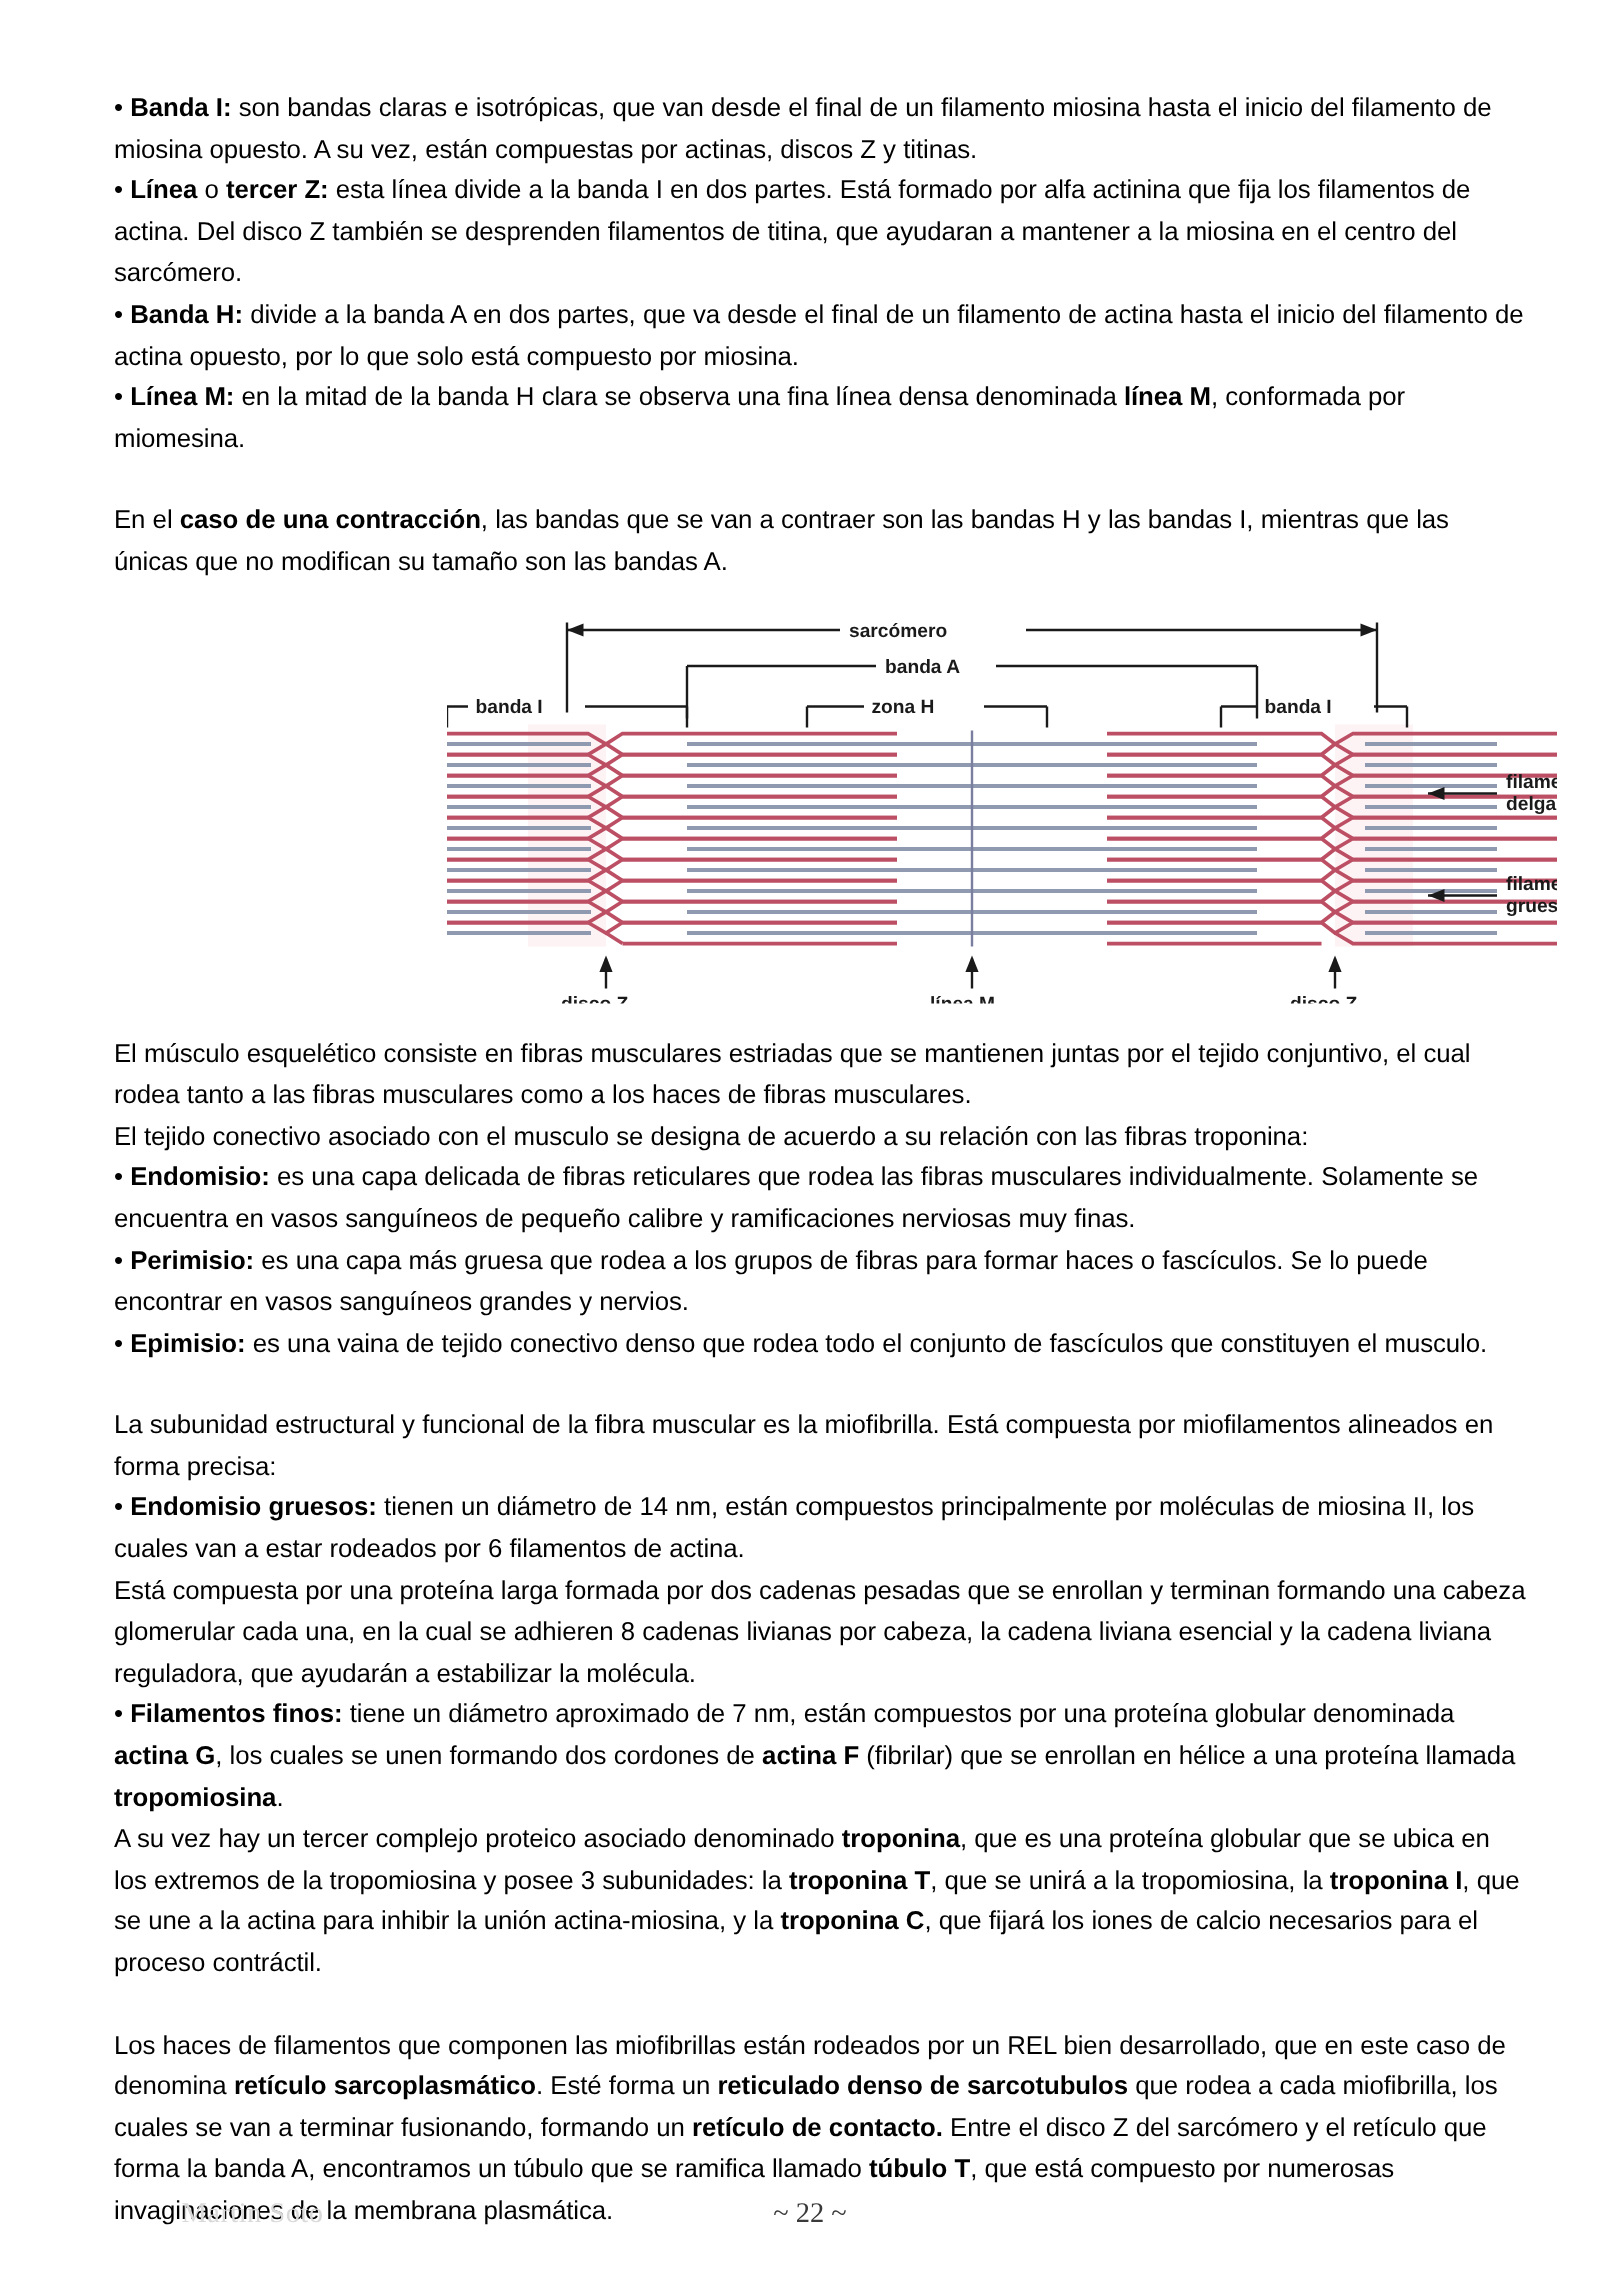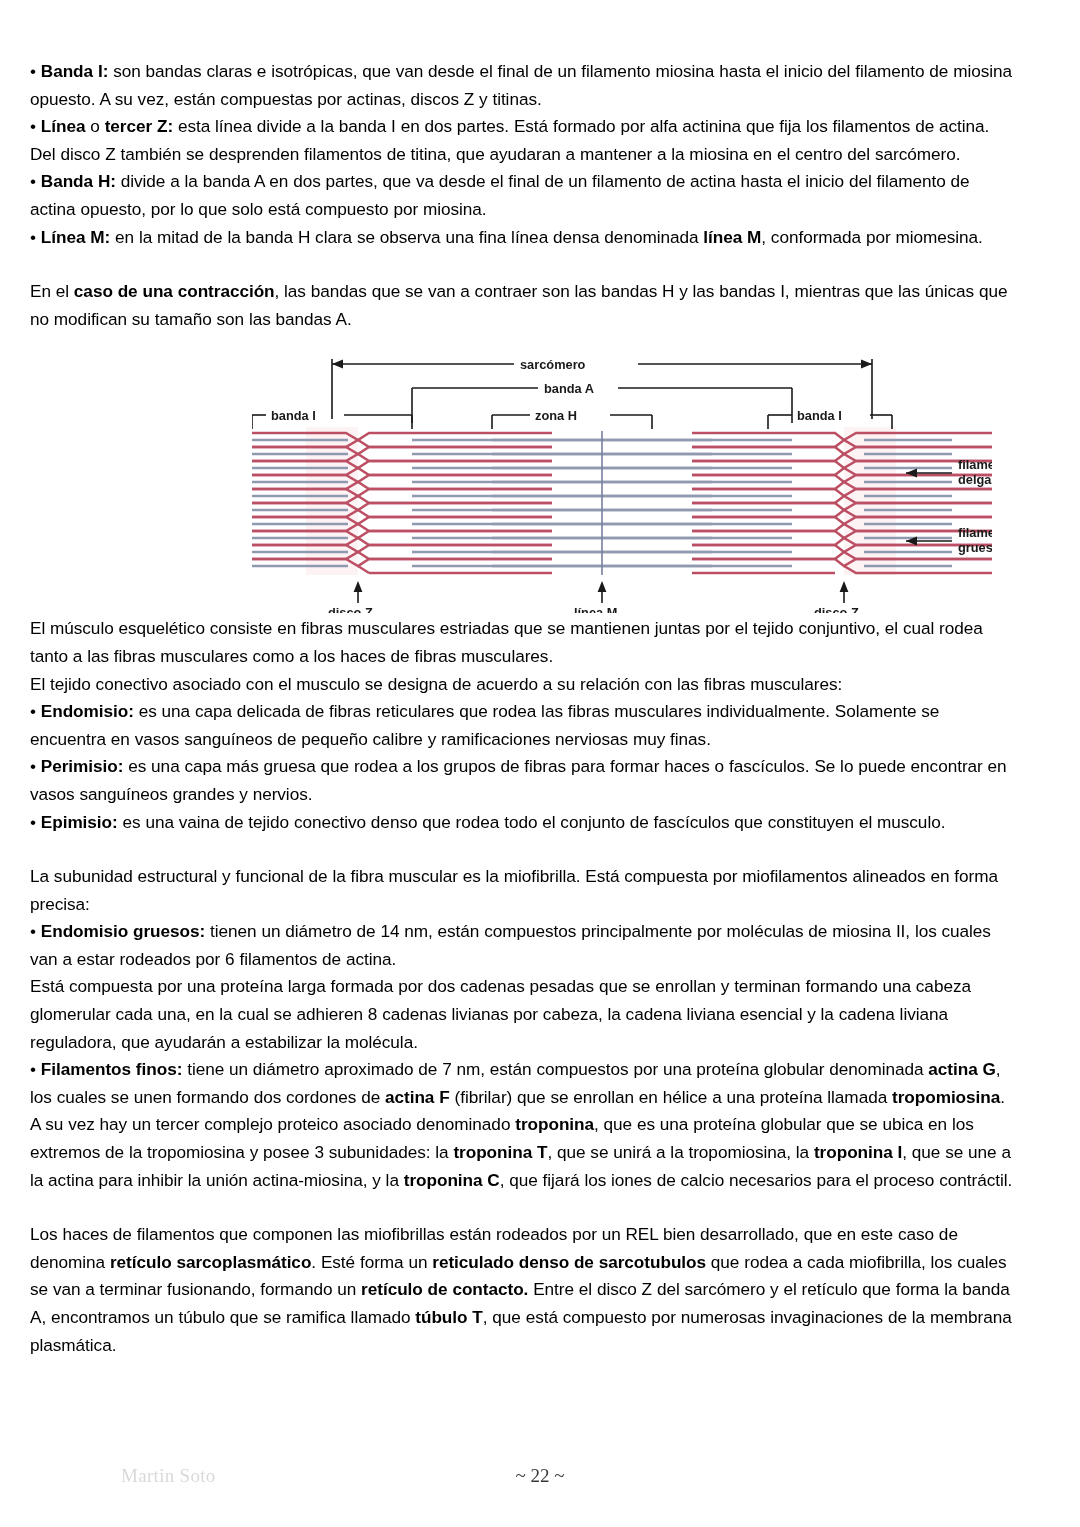--- a/index.html
+++ b/index.html
@@ -13,21 +13,21 @@
     height: 1527px;
     position: relative;
     font-family: "Liberation Sans", sans-serif;
     color: #000000;
     overflow: hidden;
   }
 
   .page {
     position: absolute;
     inset: 0;
-    padding: 58px 62px 0 30px;
+    padding: 58px 62px 0 76px;
     box-sizing: border-box;
   }
 
   
   .block {
     font-size: 17.2px;
     line-height: 27.6px;
     text-align: left;
     letter-spacing: -0.05px;
     word-spacing: 0.1px;
@@ -36,21 +36,21 @@
   .gap { height: 27px; }
 
   .block p { margin: 0; }
   b, strong { font-weight: bold; }
 
   
   .figure {
     position: relative;
     width: 100%;
     height: 268px;
-    margin: 12px 0 2px 0;
+    margin: 12px 0 20px 0;
   }
   .diagram {
     position: absolute;
     left: 222px;
     top: 0;
     width: 740px;
     height: 268px;
   }
   .diagram svg { display: block; }
 
@@ -320,21 +320,21 @@
           <line class="lead" x1="592" y1="258" x2="592" y2="238"></line>
           <polygon points="592,236 587.6,247 596.4,247" fill="#1a1a1a"></polygon>
         </g>
         <text class="lbl" x="562" y="272">disco Z</text>
       </svg>
     </div>
   </div>
 
   <div class="block">
     <p>El músculo esquelético consiste en fibras musculares estriadas que se mantienen juntas por el tejido conjuntivo, el cual rodea tanto a las fibras musculares como a los haces de fibras musculares.</p>
-    <p>El tejido conectivo asociado con el musculo se designa de acuerdo a su relación con las fibras musculares:</p>
+    <p>El tejido conectivo asociado con el musculo se designa de acuerdo a su relación con las fibras troponina:</p>
   </div>
 
   <div class="block">
     <p>
       <span>•&nbsp;</span><b>Endomisio:</b><span> es una capa delicada de fibras reticulares que rodea las fibras musculares individualmente. Solamente se encuentra en vasos sanguíneos de pequeño calibre y ramificaciones nerviosas muy finas.</span>
     </p>
   </div>
 
   <div class="block">
     <p>

